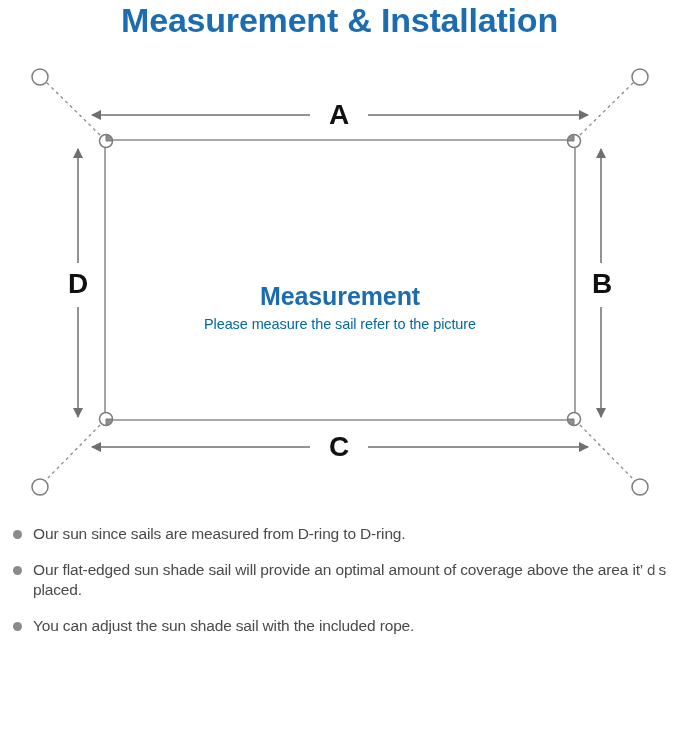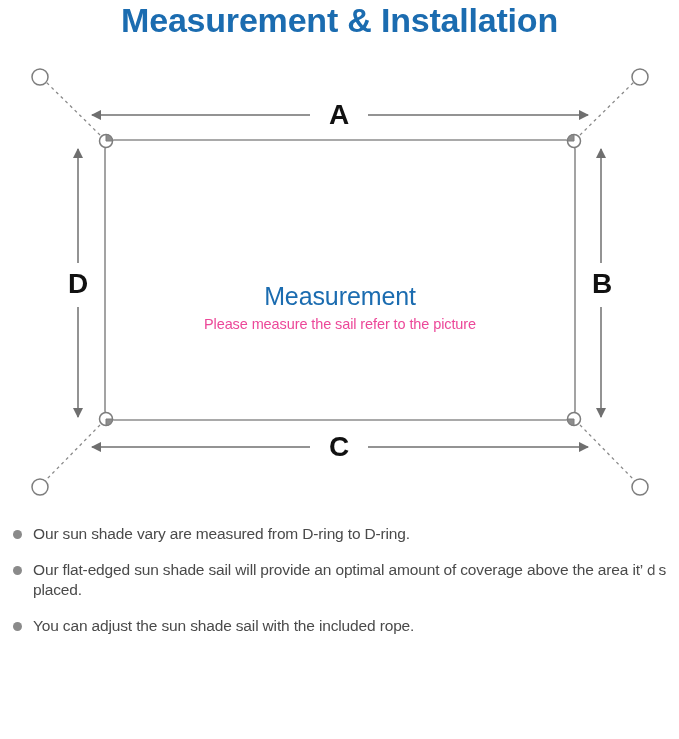--- a/index.html
+++ b/index.html
@@ -46,28 +46,28 @@
   .center-label {
     position: absolute;
     left: 105px;
     top: 236px;
     width: 470px;
     text-align: center;
     pointer-events: none;
   }
   .center-title {
     font-size: 25px;
-    font-weight: normal;
+    font-weight: bold;
     color: #1b6cb0;
     line-height: 30px;
     letter-spacing: -0.1px;
   }
   .center-sub {
     font-size: 14.5px;
-    color: #ec4899;
+    color: #0369a1;
     line-height: 22px;
     margin-top: 2px;
     letter-spacing: -0.1px;
   }
   .dim-label {
     position: absolute;
     font-size: 28px;
     font-weight: bold;
     color: #111111;
     text-align: center;
@@ -162,21 +162,21 @@
 
     <div class="dim-label" style="left: 309px; top: 55px; width: 60px;">A</div>
     <div class="dim-label" style="left: 572px; top: 224px; width: 60px;">B</div>
     <div class="dim-label" style="left: 309px; top: 387px; width: 60px;">C</div>
     <div class="dim-label" style="left: 48px; top: 224px; width: 60px;">D</div>
   </div>
 
   <div class="notes">
     <div class="note-item">
       <span class="bullet"></span>
-      <span>Our sun shade vary are measured from D-ring to D-ring.</span>
+      <span>Our sun since sails are measured from D-ring to D-ring.</span>
     </div>
     <div class="note-item">
       <span class="bullet"></span>
       <span>Our flat-edged sun shade sail will provide an optimal amount of coverage above the area it’ｄs placed.</span>
     </div>
     <div class="note-item">
       <span class="bullet"></span>
       <span>You can adjust the sun shade sail with the included rope.</span>
     </div>
   </div>

